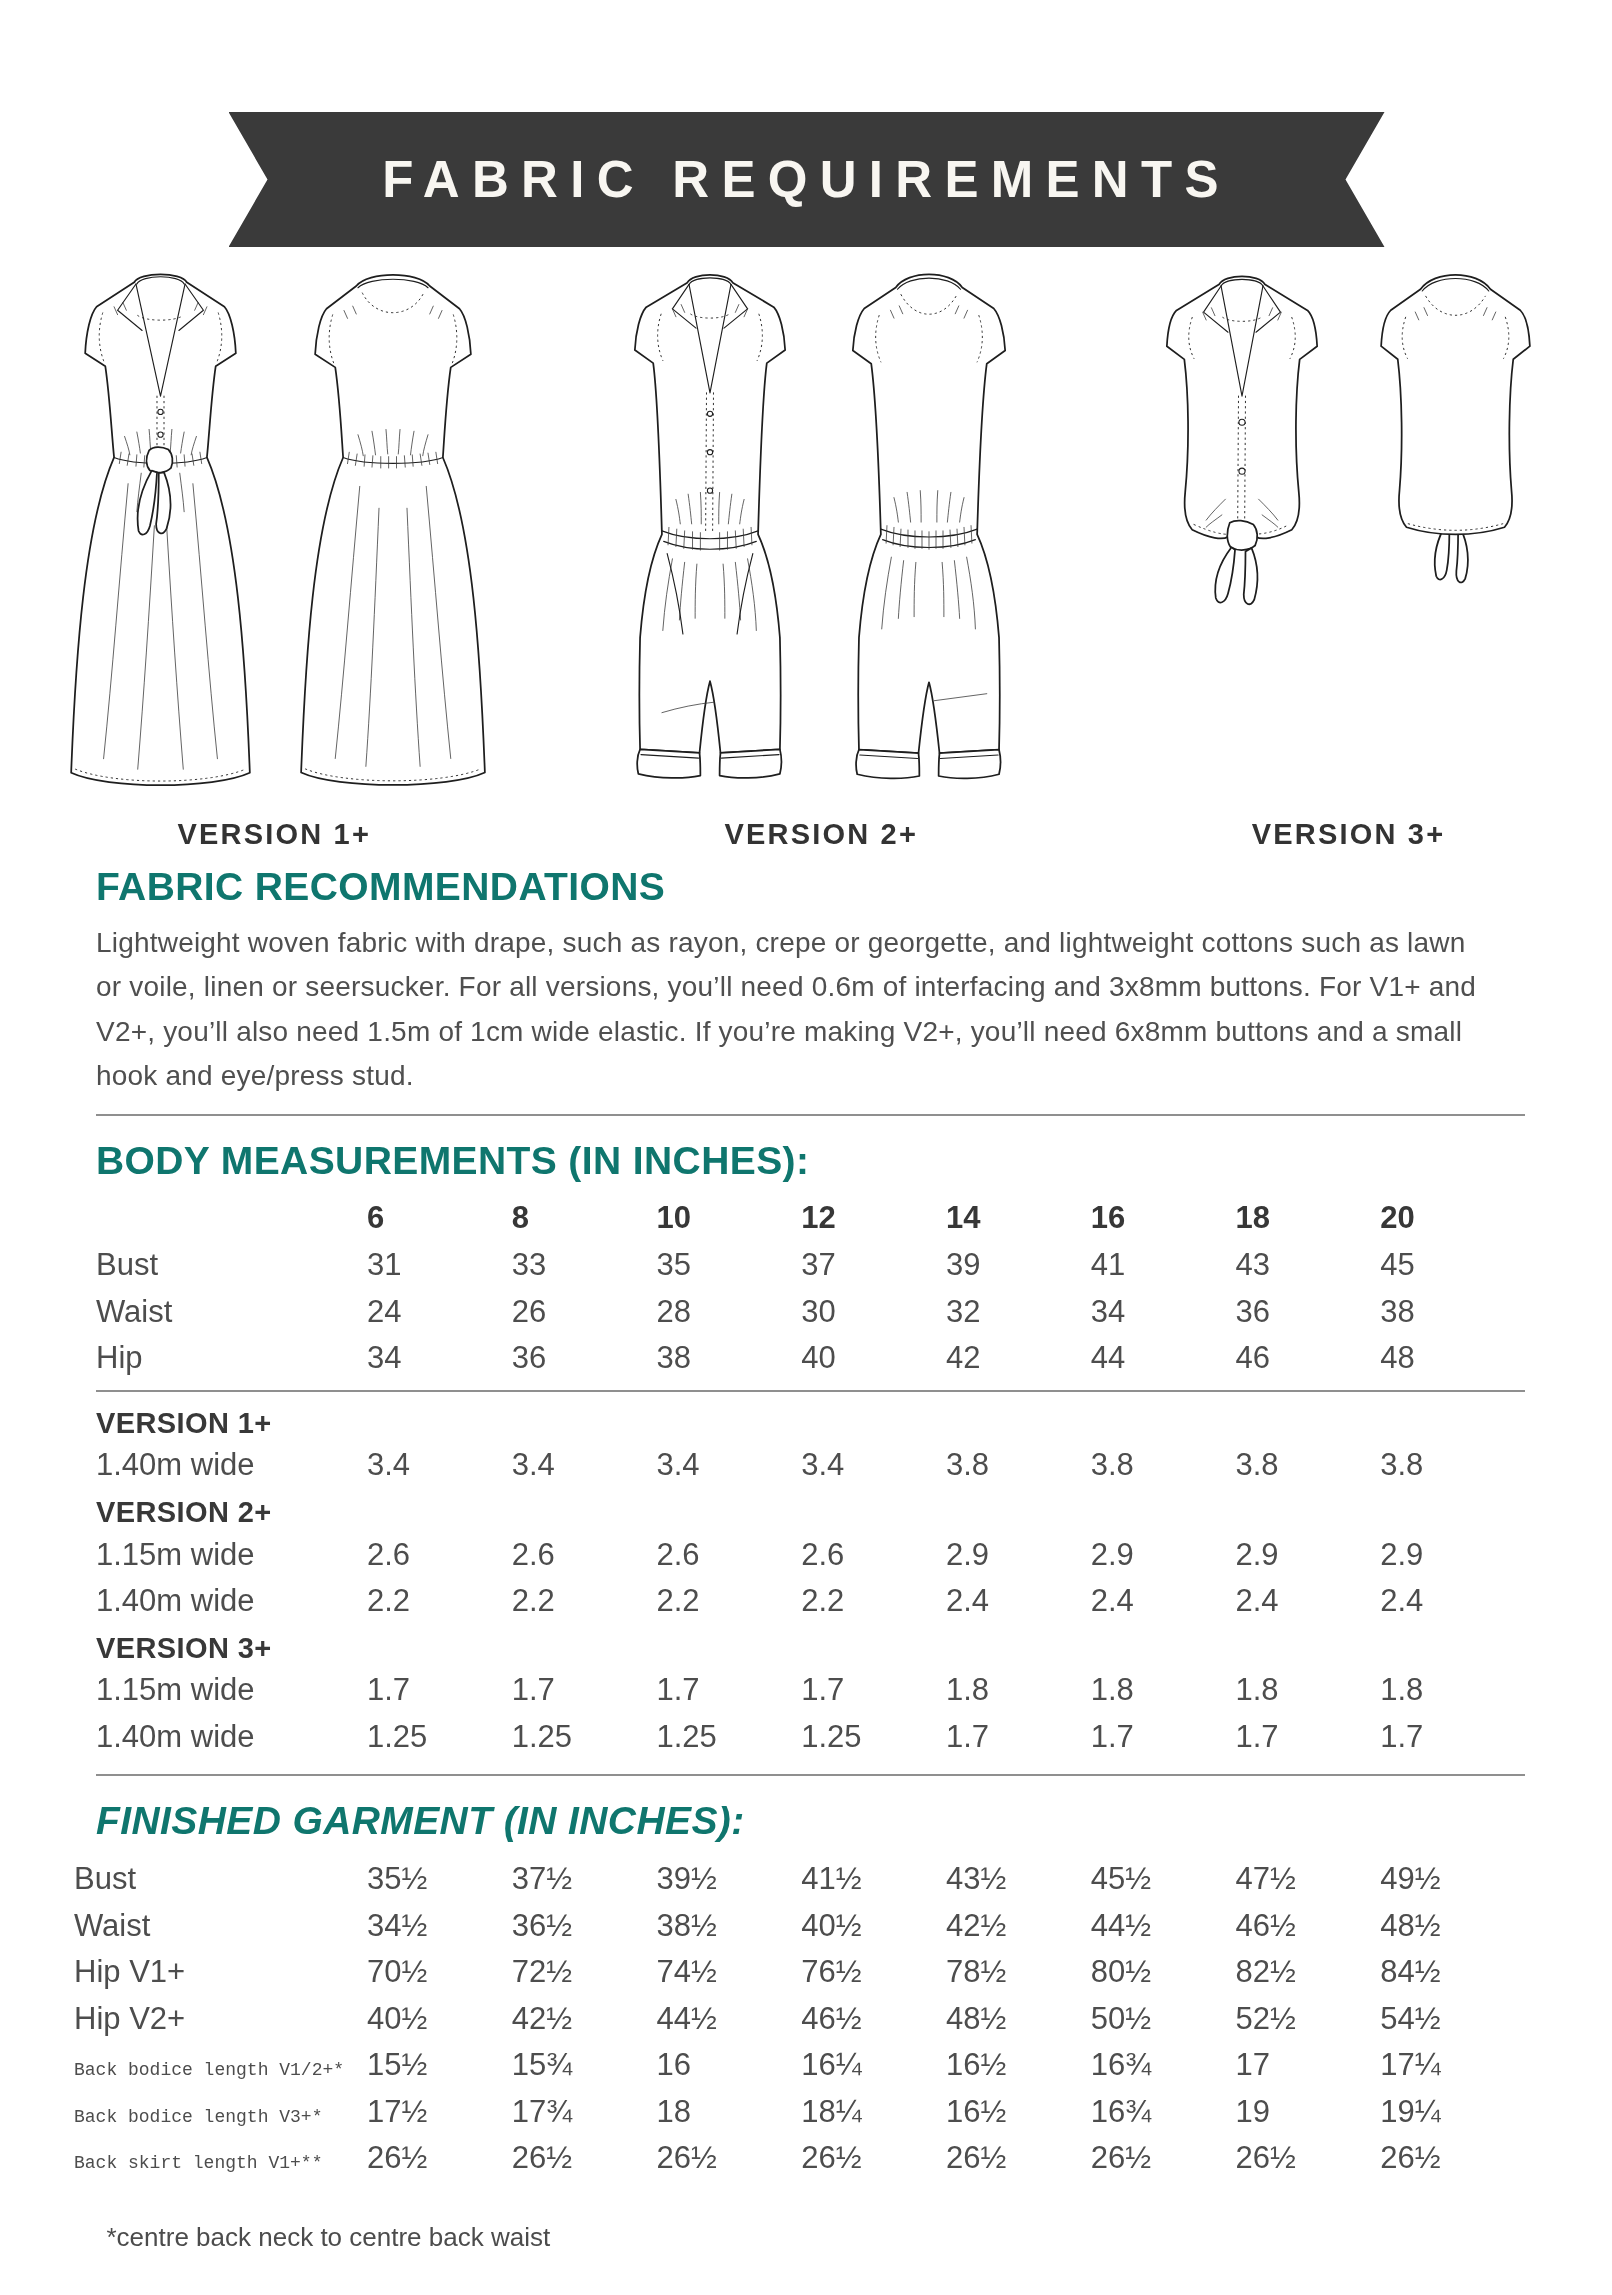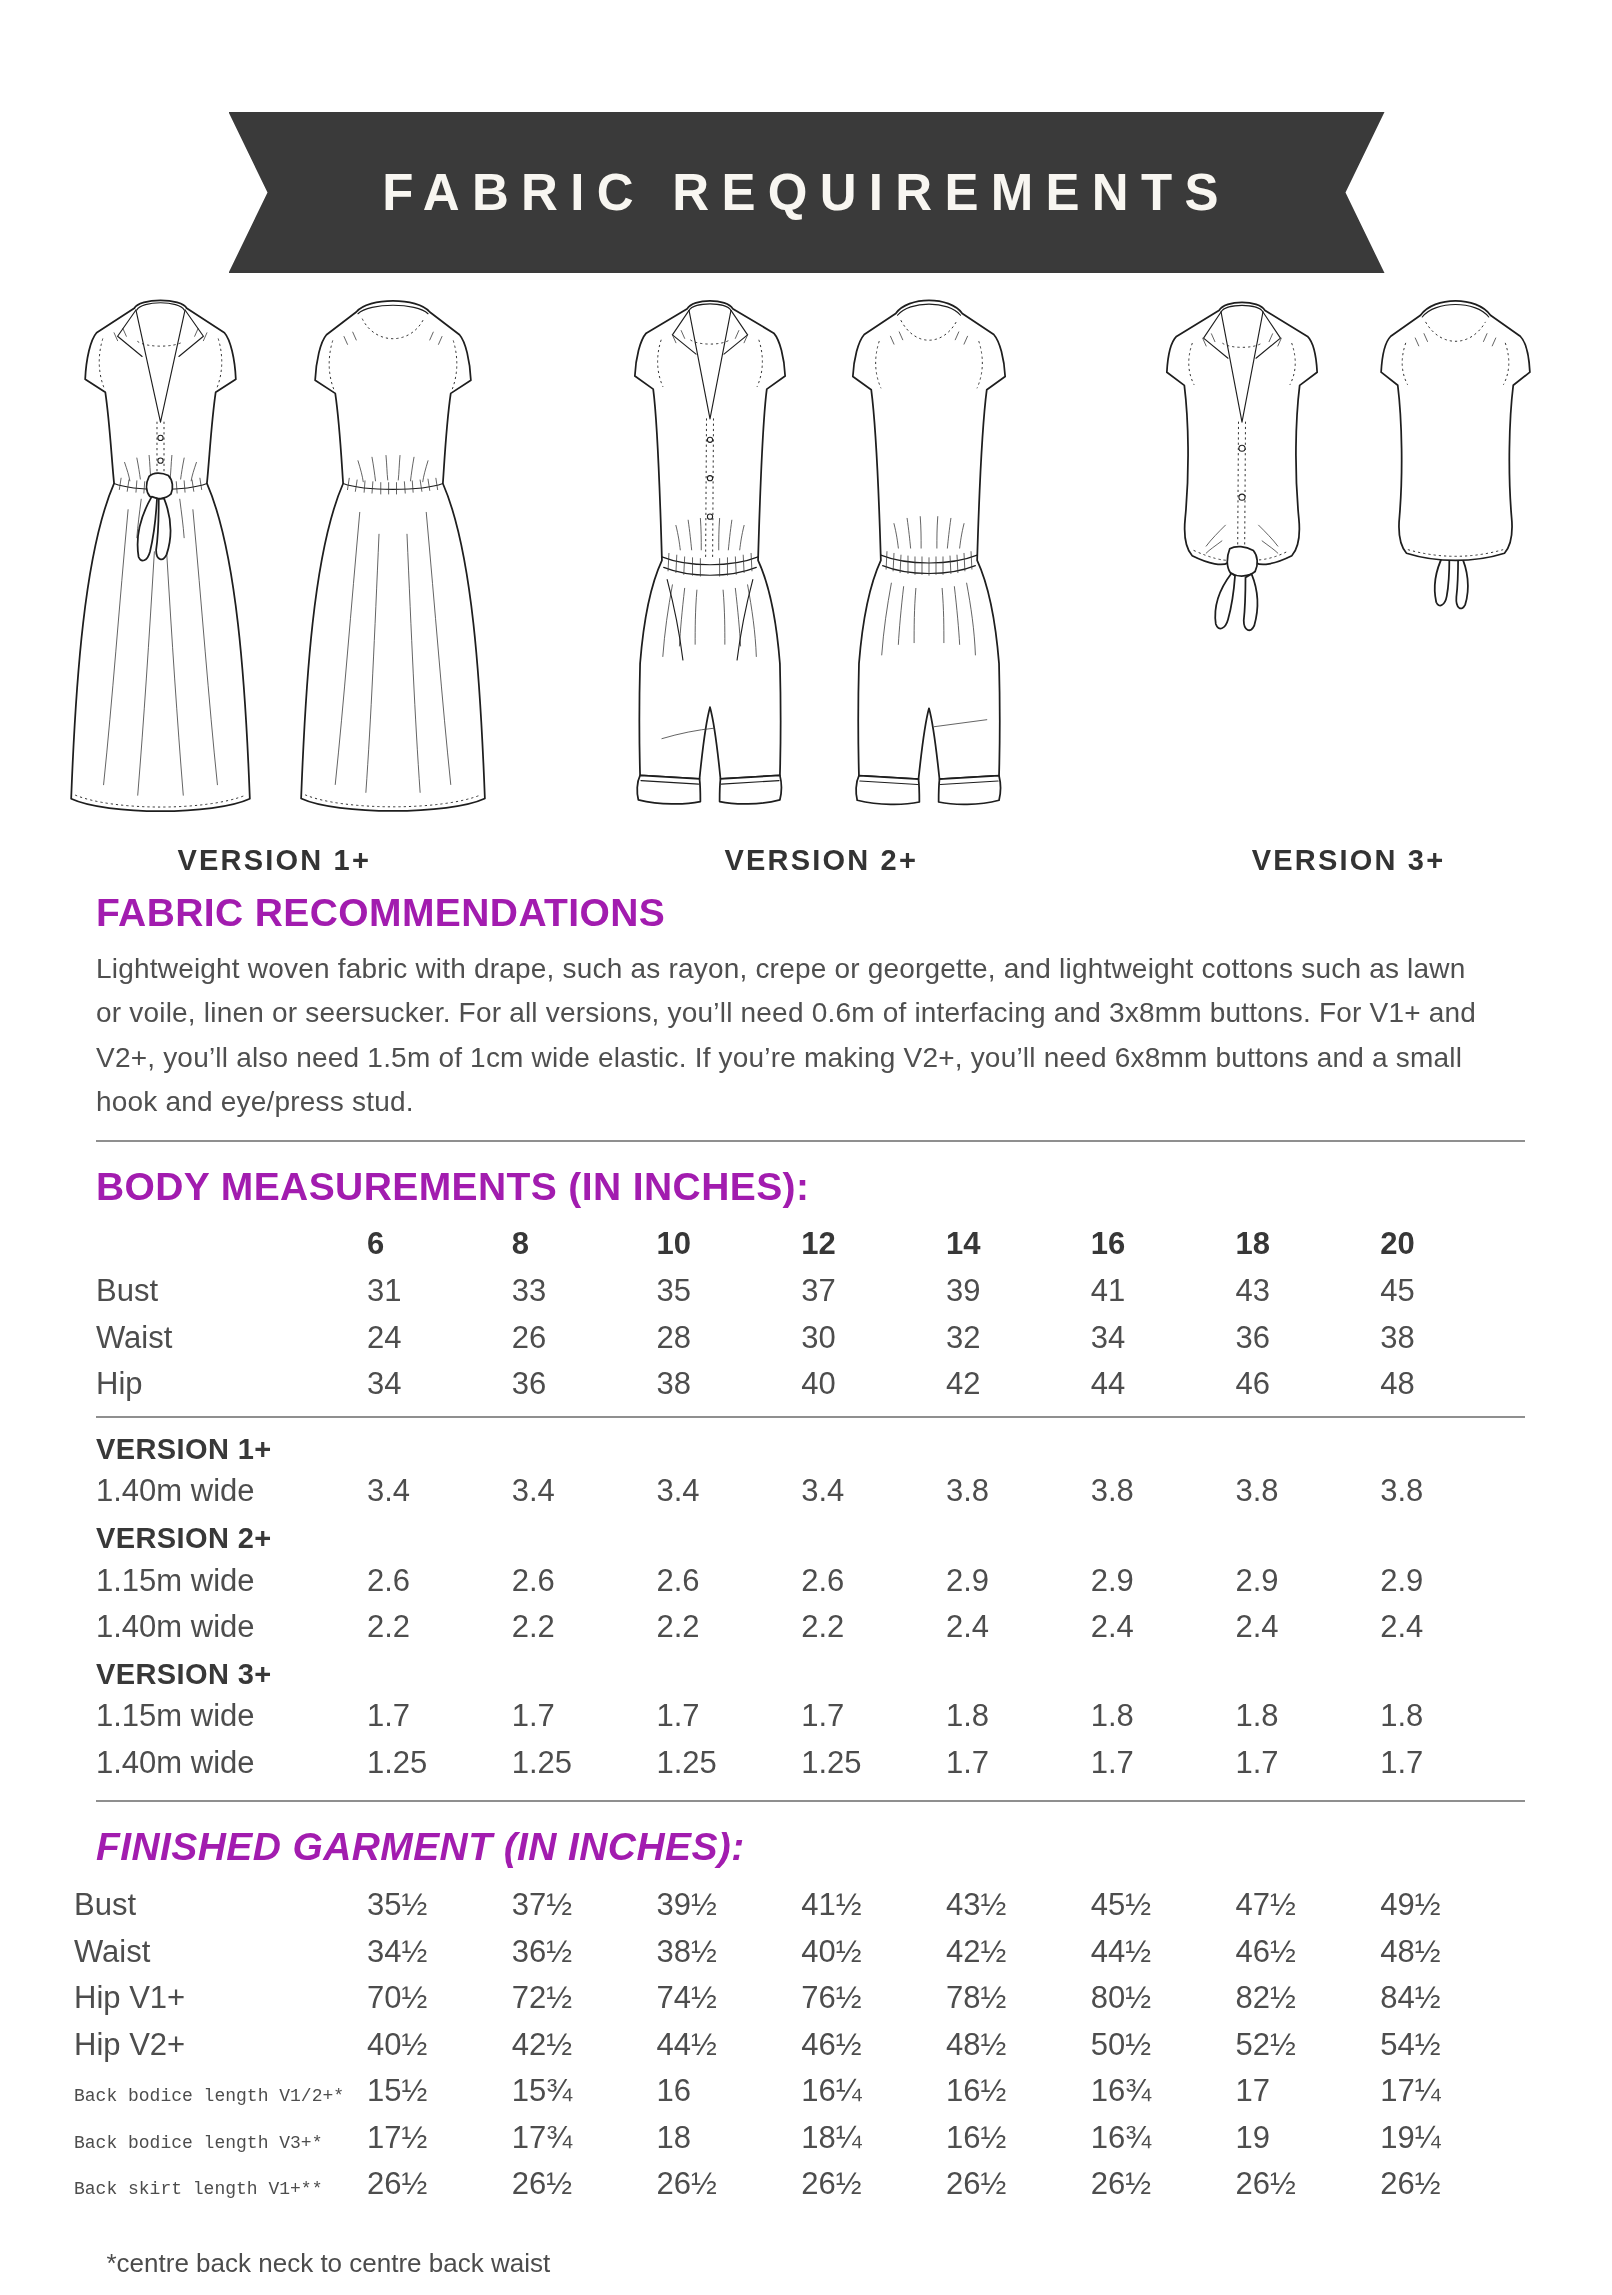--- a/index.html
+++ b/index.html
@@ -5,21 +5,21 @@
   html,body{margin:0;padding:0;}
   body{
     width:1613px;height:2295px;background:#ffffff;
     font-family:"Liberation Sans","DejaVu Sans",sans-serif;
     color:#4d4d4d;overflow:hidden;
   }
   .page{position:relative;width:1613px;height:2295px;background:#fff;}
 
   
   .banner{
-    width:1156px;height:161px;margin:112px auto 0;
+    width:1156px;height:135px;margin:112px auto 0;
     background:#3a3a3a;
     clip-path:polygon(0 0,100% 0,calc(100% - 39px) 50%,100% 100%,0 100%,39px 50%);
     display:flex;align-items:center;justify-content:center;
   }
   .banner-title{
     color:#f8f6f1;font-size:51px;font-weight:700;letter-spacing:12.3px;
     white-space:nowrap;
   }
 
   
@@ -37,21 +37,21 @@
   }
   .lnw{fill:#ffffff;stroke:#1e1e1e;stroke-width:2;stroke-linejoin:round;stroke-linecap:round;}
   .d1{fill:none;stroke:#1e1e1e;stroke-width:1.3;stroke-linejoin:round;stroke-linecap:round;}
   .dot{fill:none;stroke:#2a2a2a;stroke-width:1.1;stroke-dasharray:1.6 4.4;stroke-linecap:round;}
   .crease{fill:none;stroke:#3a3a3a;stroke-width:0.9;stroke-linecap:round;}
   .btn{fill:#ffffff;stroke:#1e1e1e;stroke-width:1.2;}
 
   
   .content{padding:0 88px 0 96px;}
   .sec-h{
-    font-size:39px;font-weight:700;color:#a21caf;letter-spacing:0.4px;
+    font-size:39px;font-weight:700;color:#0f766e;letter-spacing:0.4px;
     margin:0;white-space:nowrap;
   }
   #fabric-rec-heading{margin-top:14px;}
   .body-copy{
     margin:12.3px 0 0;font-size:28px;line-height:1.58;color:#4f4f4f;
     width:1401px;letter-spacing:0.2px;
   }
   .rule{border:none;border-top:2.6px solid #8f8f8f;margin:0;height:0;}
   .rule-1{margin-top:15.8px;}
   .rule-2{margin-top:8.8px;}

